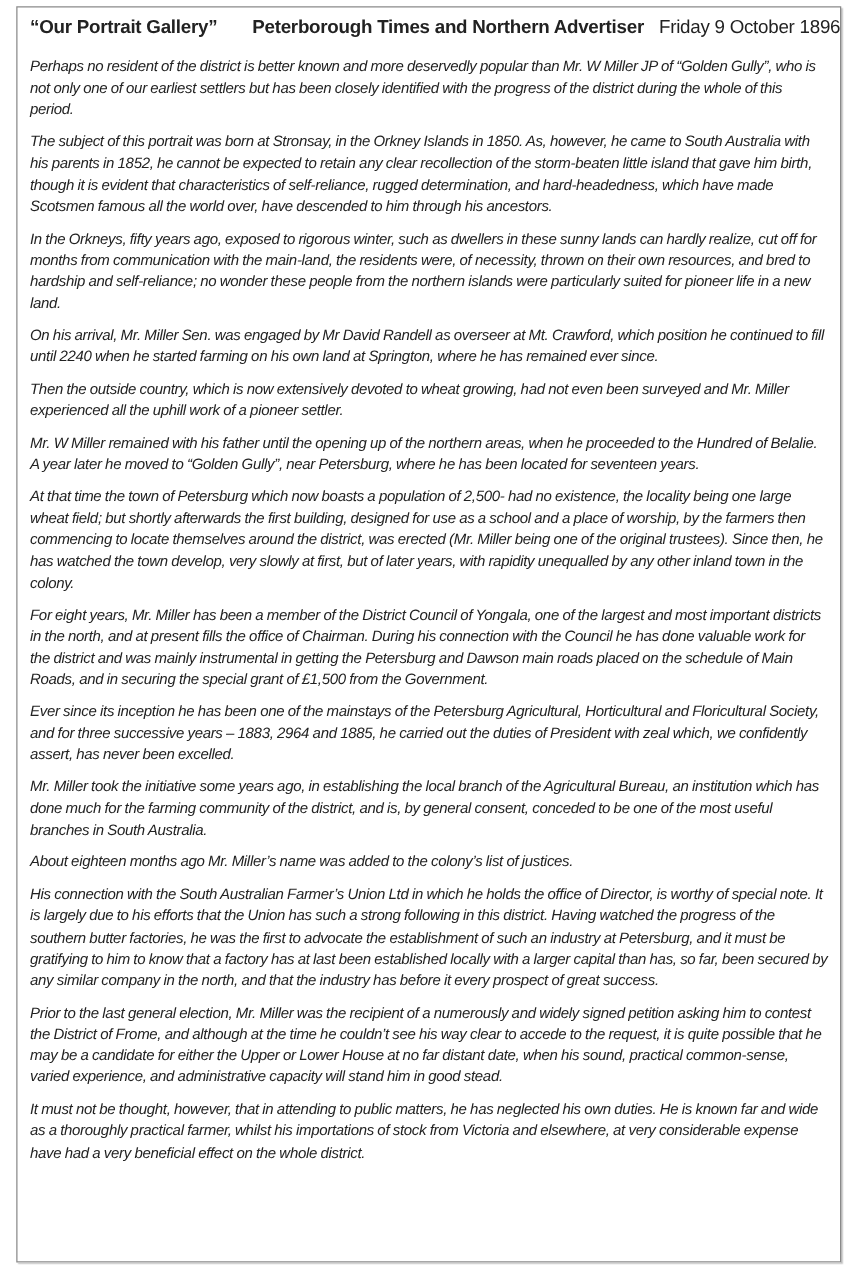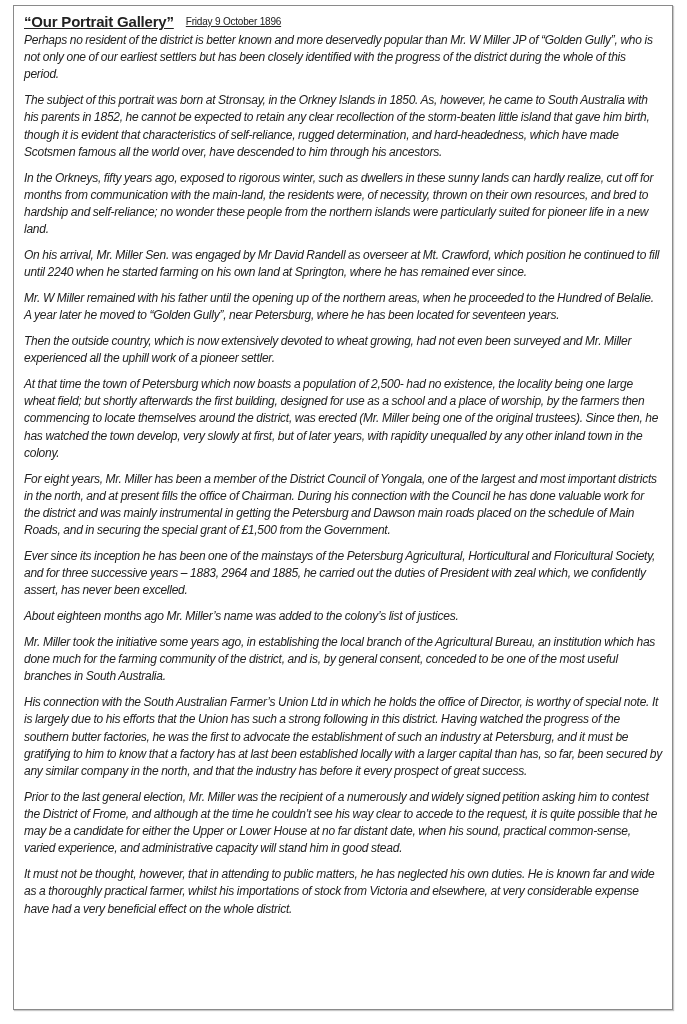--- a/index.html
+++ b/index.html
@@ -11,53 +11,53 @@
     border: 1px solid #8a8a8a;
     box-shadow: 1px 1px 1px #c8c8c8;
     box-sizing: border-box;
     padding: 7px 10px 0 10px;
     font-family: "Liberation Sans", sans-serif;
     color: #222;
   }
   .header {
     display: flex; align-items: center;
     font-size: 15px; line-height: 18px;
-    margin-bottom: 1px;
+    margin-bottom: 14px;
     white-space: nowrap;
-    text-decoration: underline;
   }
   .header .title { font-weight: bold; letter-spacing: -0.2px; }
   .header .paper { font-weight: bold; margin-left: 28px; letter-spacing: -0.2px; }
-  .header .date { font-size: 10px; margin-left: 12px; letter-spacing: -0.2px; }
+  .header .date { font-size: 15px; margin-left: 12px; letter-spacing: -0.2px; }
   .para {
     font-style: italic;
     font-size: 12px;
     line-height: 17.2px;
     margin: 0 0 8.6px 0;
     letter-spacing: -0.25px;
     word-spacing: -0.3px;
   }
 </style>
 </head>
 <body>
 
 <div class="frame">
   <div class="header">
     <span class="title">“Our Portrait Gallery”</span>
+    <span class="paper">Peterborough Times and Northern Advertiser</span>
     <span class="date">Friday 9 October 1896</span>
   </div>
   <div class="body">
     <p class="para">Perhaps no resident of the district is better known and more deservedly popular than Mr. W Miller JP of “Golden Gully”, who is not only one of our earliest settlers but has been closely identified with the progress of the district during the whole of this period.</p>
     <p class="para">The subject of this portrait was born at Stronsay, in the Orkney Islands in 1850. As, however, he came to South Australia with his parents in 1852, he cannot be expected to retain any clear recollection of the storm-beaten little island that gave him birth, though it is evident that characteristics of self-reliance, rugged determination, and hard-headedness, which have made Scotsmen famous all the world over, have descended to him through his ancestors.</p>
     <p class="para">In the Orkneys, fifty years ago, exposed to rigorous winter, such as dwellers in these sunny lands can hardly realize, cut off for months from communication with the main-land, the residents were, of necessity, thrown on their own resources, and bred to hardship and self-reliance; no wonder these people from the northern islands were particularly suited for pioneer life in a new land.</p>
     <p class="para">On his arrival, Mr. Miller Sen. was engaged by Mr David Randell as overseer at Mt. Crawford, which position he continued to fill until 2240 when he started farming on his own land at Springton, where he has remained ever since.</p>
+    <p class="para">Then the outside country, which is now extensively devoted to wheat growing, had not even been surveyed and Mr. Miller experienced all the uphill work of a pioneer settler.</p>
     <p class="para">Mr. W Miller remained with his father until the opening up of the northern areas, when he proceeded to the Hundred of Belalie. A year later he moved to “Golden Gully”, near Petersburg, where he has been located for seventeen years.</p>
-    <p class="para">Then the outside country, which is now extensively devoted to wheat growing, had not even been surveyed and Mr. Miller experienced all the uphill work of a pioneer settler.</p>
     <p class="para">At that time the town of Petersburg which now boasts a population of 2,500- had no existence, the locality being one large wheat field; but shortly afterwards the first building, designed for use as a school and a place of worship, by the farmers then commencing to locate themselves around the district, was erected (Mr. Miller being one of the original trustees). Since then, he has watched the town develop, very slowly at first, but of later years, with rapidity unequalled by any other inland town in the colony.</p>
     <p class="para">For eight years, Mr. Miller has been a member of the District Council of Yongala, one of the largest and most important districts in the north, and at present fills the office of Chairman. During his connection with the Council he has done valuable work for the district and was mainly instrumental in getting the Petersburg and Dawson main roads placed on the schedule of Main Roads, and in securing the special grant of £1,500  from the Government.</p>
     <p class="para">Ever since its inception he has been one of the mainstays of the Petersburg Agricultural, Horticultural and Floricultural Society, and for three successive years – 1883, 2964 and 1885, he carried out the duties of President with zeal which, we confidently assert, has never been excelled.</p>
+    <p class="para">Mr. Miller took the initiative some years ago, in establishing the local branch of the Agricultural Bureau, an institution which has done much for the farming community of the district, and is, by general consent, conceded to be one of the most useful branches in South Australia.</p>
     <p class="para">About eighteen months ago Mr. Miller’s name was added to the colony’s list of justices.</p>
-    <p class="para">Mr. Miller took the initiative some years ago, in establishing the local branch of the Agricultural Bureau, an institution which has done much for the farming community of the district, and is, by general consent, conceded to be one of the most useful branches in South Australia.</p>
     <p class="para">His connection with the South Australian Farmer’s Union Ltd in which he holds the office of Director, is worthy of special note. It is largely due to his efforts that the Union has such a strong following in this district. Having watched the progress of the southern butter factories, he was the first to advocate the establishment of such an industry at Petersburg, and it must be gratifying to him to know that a factory has at last been established locally with a larger capital than has, so far, been secured by any similar company in the north, and that the industry has before it every prospect of great success.</p>
     <p class="para">Prior to the last general election, Mr. Miller was the recipient of a numerously and widely signed petition asking him to contest the District of Frome, and although at the time he couldn’t see his way clear to accede to the request, it is quite possible that he may be a candidate for either the Upper or Lower House at no far distant date, when his sound, practical common-sense, varied experience, and administrative capacity will stand him in good stead.</p>
     <p class="para">It must not be thought, however, that in attending to public matters, he has neglected his own duties. He is known far and wide as a thoroughly practical farmer, whilst his importations of stock from Victoria and elsewhere, at very considerable expense have had a very beneficial effect on the whole district.</p>
   </div>
 </div>
 
 </body></html>

